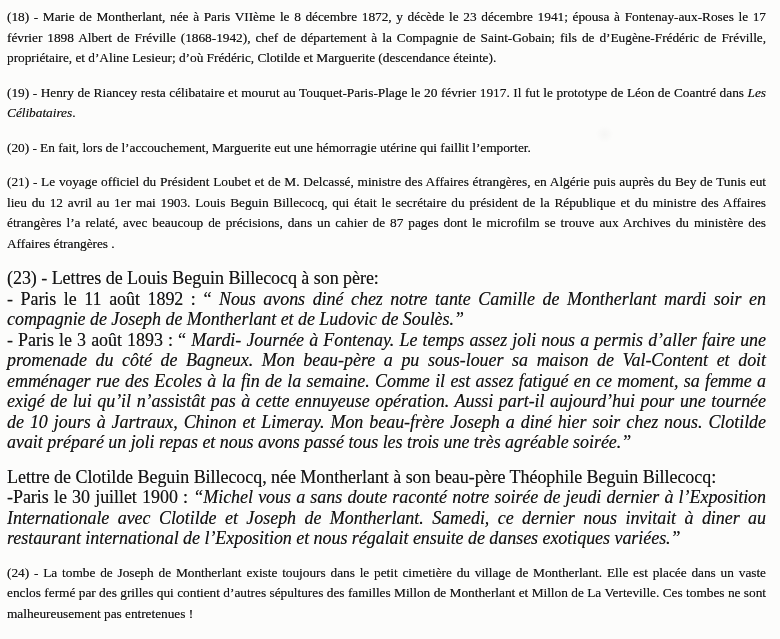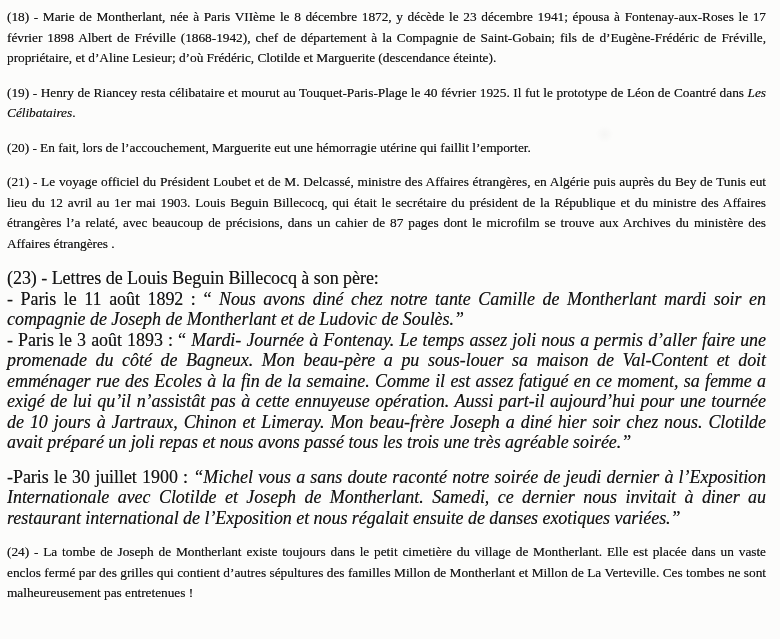--- a/index.html
+++ b/index.html
@@ -41,32 +41,33 @@
   }
   em { font-style: italic; }
 </style>
 </head>
 <body>
 
 <main class="page">
 
   <p class="para">(18) - Marie de Montherlant, née à Paris VIIème le 8 décembre 1872, y décède le 23 décembre 1941; épousa à Fontenay-aux-Roses le 17 février 1898 Albert de Fréville (1868-1942), chef de département à la Compagnie de Saint-Gobain; fils de d’Eugène-Frédéric de Fréville, propriétaire, et d’Aline Lesieur; d’où Frédéric, Clotilde et Marguerite (descendance éteinte).</p>
 
-  <p class="para"><span>(19) - Henry de Riancey resta célibataire et mourut au Touquet-Paris-Plage le 40 février 1925. Il fut le prototype de Léon de Coantré dans </span><em>Les Célibataires</em><span>.</span></p>
+  <p class="para"><span>(19) - Henry de Riancey resta célibataire et mourut au Touquet-Paris-Plage le 20 février 1917. Il fut le prototype de Léon de Coantré dans </span><em>Les Célibataires</em><span>.</span></p>
 
   <p class="para">(20) - En fait, lors de l’accouchement, Marguerite eut une hémorragie utérine qui faillit l’emporter.</p>
 
   <p class="para">(21) - Le voyage officiel du Président Loubet et de M. Delcassé, ministre des Affaires étrangères, en Algérie puis auprès du Bey de Tunis eut lieu du 12 avril au 1er mai 1903. Louis Beguin Billecocq, qui était le secrétaire du président de la République et du ministre des Affaires étrangères l’a relaté, avec beaucoup de précisions, dans un cahier de 87 pages dont le microfilm se trouve aux Archives du ministère des Affaires étrangères .</p>
 
 
   <div class="block">
     <p class="line">(23) - Lettres de Louis Beguin Billecocq à son père:</p>
     <p class="line"><span>- Paris le 11 août 1892 : “ </span><em>Nous avons diné chez notre tante Camille de Montherlant mardi soir en compagnie de Joseph de Montherlant et de Ludovic de Soulès.”</em></p>
     <p class="line"><span>- Paris le 3 août 1893 : “ </span><em>Mardi- Journée à Fontenay. Le temps assez joli nous a permis d’aller faire une promenade du côté de Bagneux. Mon beau-père a pu sous-louer sa maison de Val-Content et doit emménager rue des Ecoles à la fin de la semaine. Comme il est assez fatigué en ce moment, sa femme a exigé de lui qu’il n’assistât pas à cette ennuyeuse opération. Aussi part-il aujourd’hui pour une tournée de 10 jours à Jartraux, Chinon et Limeray. Mon beau-frère Joseph a diné hier soir chez nous. Clotilde avait préparé un joli repas et nous avons passé tous les trois une très agréable soirée.”</em></p>
   </div>
 
   <div class="block">
+    <p class="line">Lettre de Clotilde Beguin Billecocq, née Montherlant à son beau-père Théophile Beguin Billecocq:</p>
     <p class="line"><span>-Paris le 30 juillet 1900 : </span><em>“Michel vous a sans doute raconté notre soirée de jeudi dernier à l’Exposition Internationale avec Clotilde et Joseph de Montherlant. Samedi, ce dernier nous invitait à diner au restaurant international de l’Exposition et nous régalait ensuite de danses exotiques variées.”</em></p>
   </div>
 
   <p class="para">(24) - La tombe de Joseph de Montherlant existe toujours dans le petit cimetière du village de Montherlant. Elle est placée dans un vaste enclos fermé par des grilles qui contient d’autres sépultures des familles Millon de Montherlant et Millon de La Verteville. Ces tombes ne sont malheureusement pas entretenues !</p>
 
 </main>
 
 </body></html>

